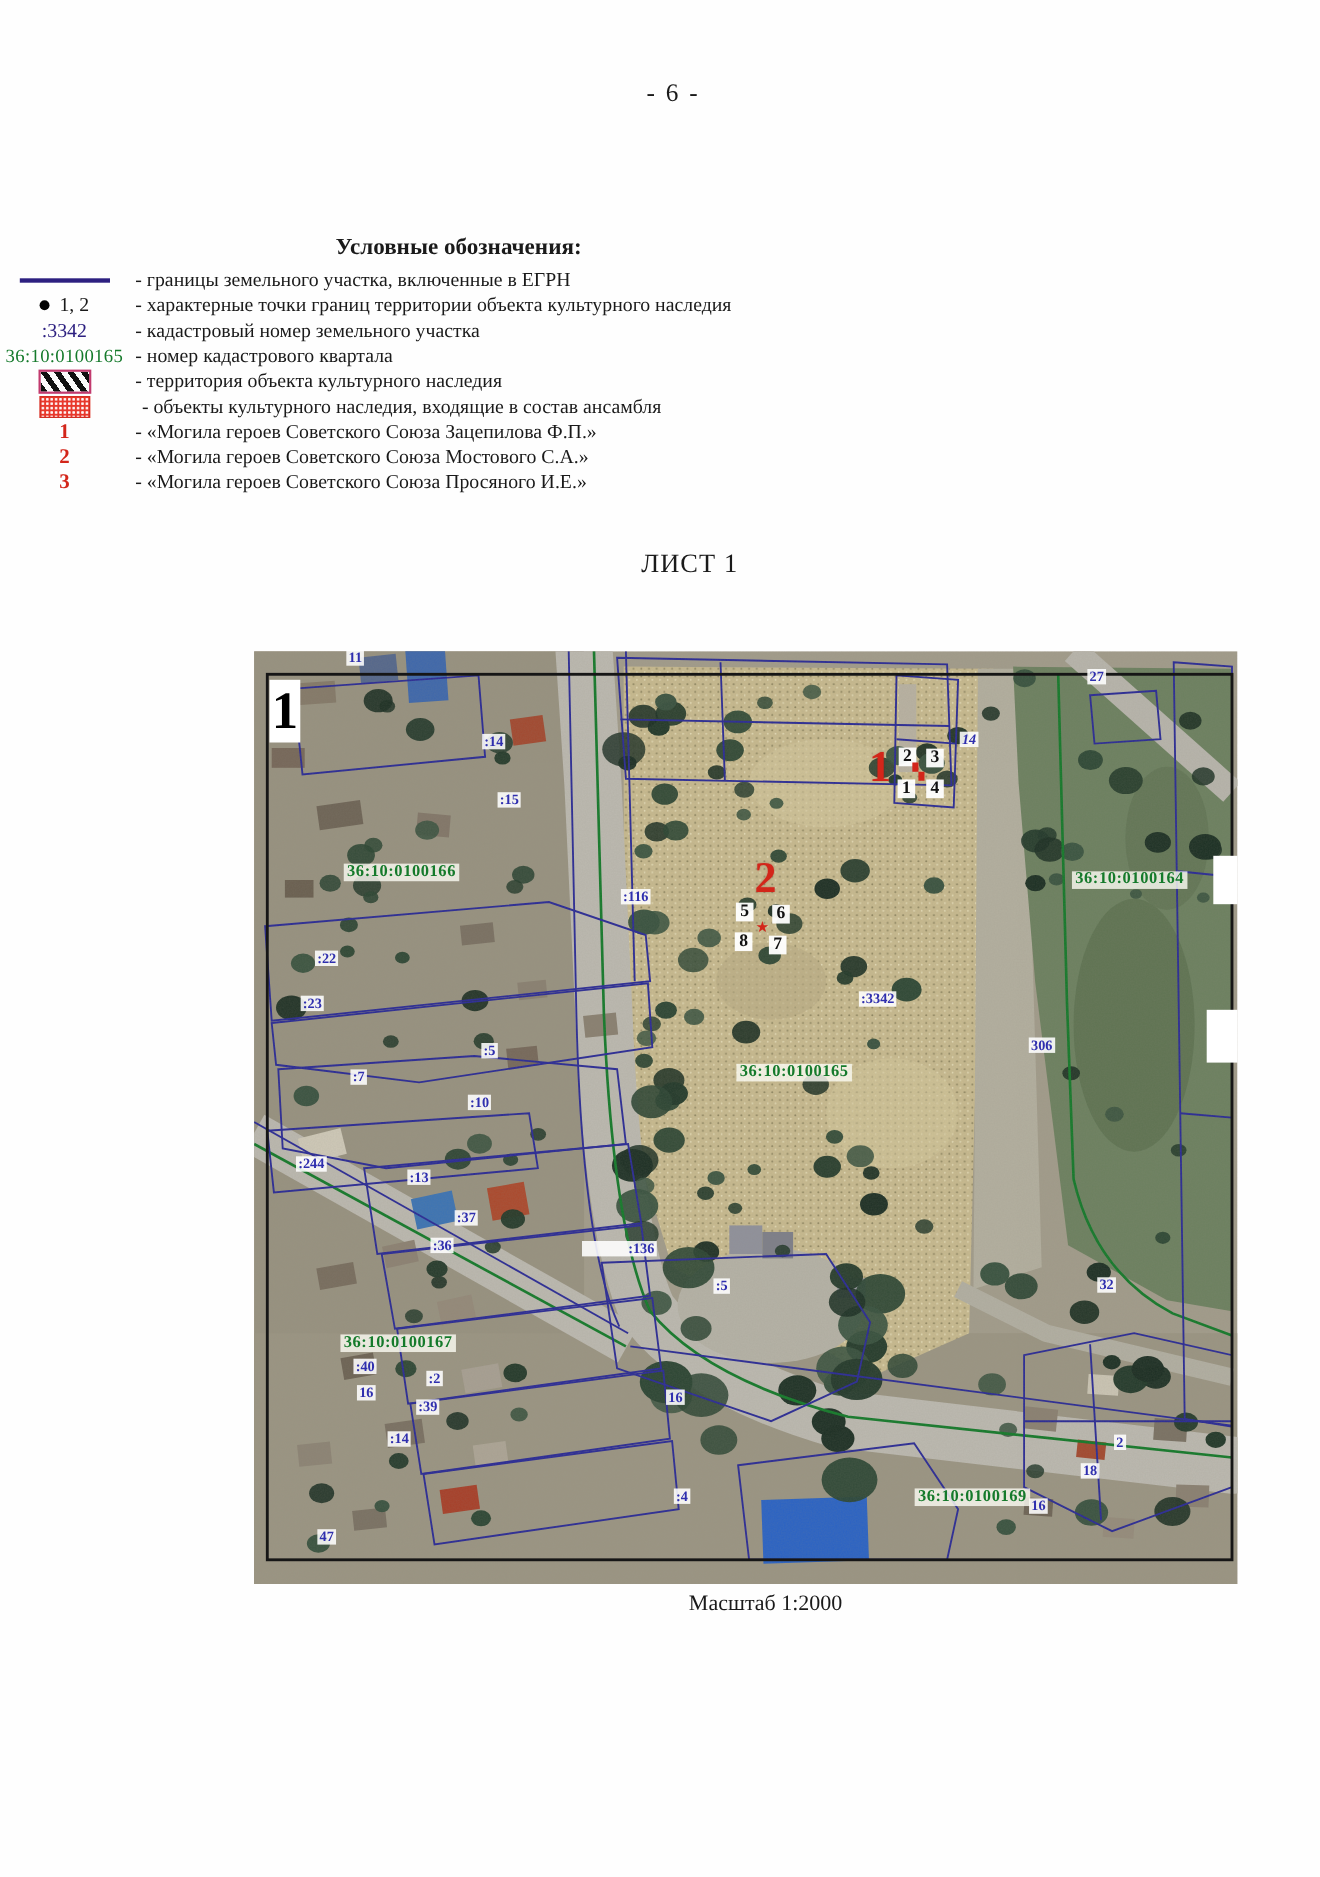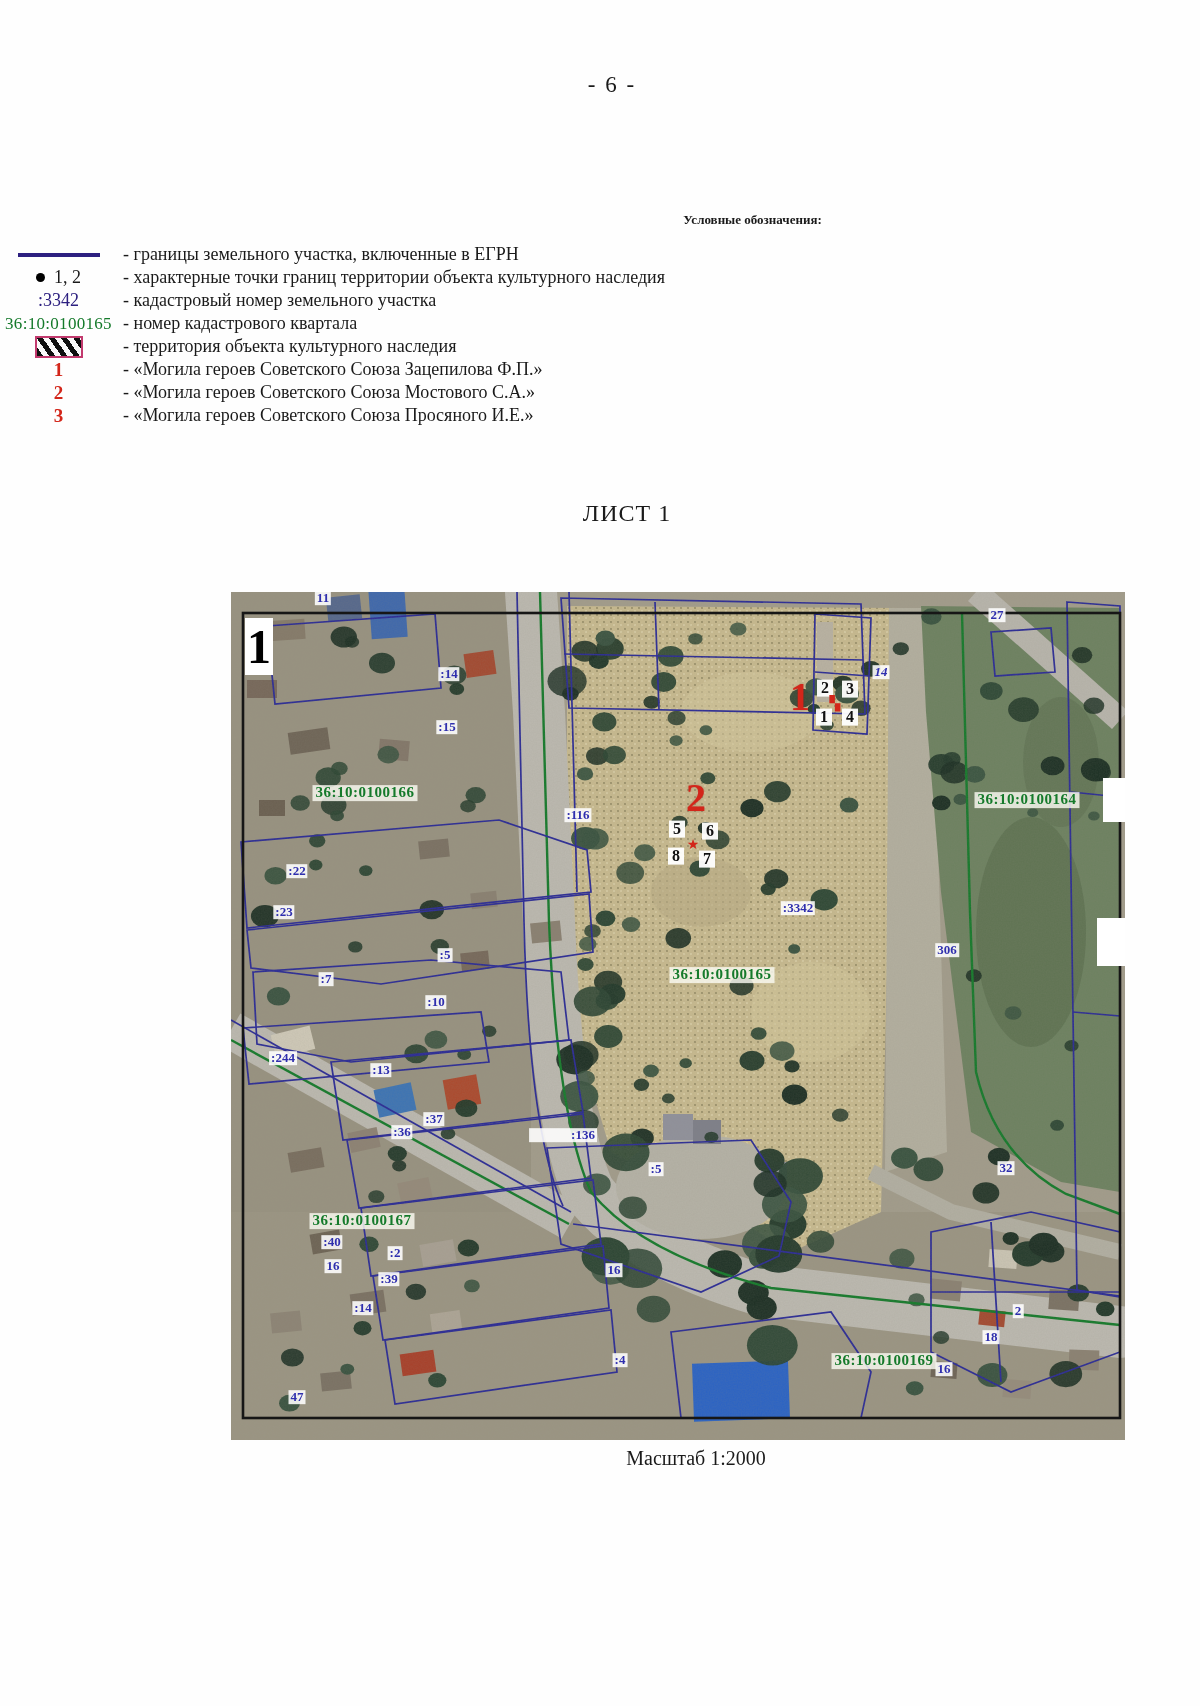--- a/index.html
+++ b/index.html
@@ -5,21 +5,21 @@
   html,body{margin:0;padding:0;}
   body{width:1200px;height:1706px;position:relative;background:#ffffff;
        font-family:"Liberation Serif",serif;color:#1a1a1a;overflow:hidden;}
   .page{position:absolute;inset:0;background:#fefefe;}
 
   .page-number{position:absolute;top:72px;left:0;right:0;text-align:center;
        transform:translateX(12px);font-size:23px;letter-spacing:2px;}
 
   
   .legend{position:absolute;left:0;top:212px;width:1200px;}
-  .legend-title{margin-left:305px;font-size:13px;font-weight:bold;height:31px;text-align:center;}
+  .legend-title{margin-left:305px;font-size:21px;font-weight:bold;height:31px;}
   .lrow{display:flex;align-items:center;height:23px;font-size:18px;line-height:1.05;}
   .lsym{width:117px;flex:0 0 117px;display:flex;align-items:center;justify-content:center;}
   .ltext{margin-left:6px;white-space:nowrap;}
   .line{display:inline-block;width:82px;}
   .line.navy{height:4px;background:#2d2080;}
   .line.pink{height:5px;background:#ee3a6e;}
   .pt-dot{display:inline-block;width:9px;height:9px;border-radius:50%;background:#000;margin-right:9px;}
   .pt-text{font-size:18px;}
   .cad-num{color:#2d2080;font-size:18px;}
   .qtr-num{color:#157a2b;font-size:17px;letter-spacing:.3px;}
@@ -89,20 +89,26 @@
       <div class="lsym">
           <span class="qtr-num">36:10:0100165</span>
         </div>
       <div class="ltext">- номер кадастрового квартала</div>
     </div>
     <div class="lrow">
       <div class="lsym">
           <span class="swatch hatch"></span>
         </div>
       <div class="ltext">- территория объекта культурного наследия</div>
+    </div>
+    <div class="lrow">
+      <div class="lsym">
+          <span class="swatch dots"></span>
+        </div>
+      <div class="ltext" style="margin-left:12px;">- объекты культурного наследия, входящие в состав ансамбля</div>
     </div>
     <div class="lrow">
       <div class="lsym">
           <span class="red-num">1</span>
         </div>
       <div class="ltext">- «Могила героев Советского Союза Зацепилова Ф.П.»</div>
     </div>
     <div class="lrow">
       <div class="lsym">
           <span class="red-num">2</span>
@@ -406,30 +412,30 @@
 
       <rect x="12" y="21" width="877" height="805" fill="none" stroke="#161616" stroke-width="2.6"></rect>
 
       <rect x="872" y="186" width="24" height="44" fill="#ffffff"></rect>
       <rect x="866" y="326" width="30" height="48" fill="#ffffff"></rect>
     </svg>
 
     <div class="map-layer" id="map-labels">
         <span class="map-label ml-parcel" style="left: 92px; top: 6px;">11</span>
         <span class="map-label ml-parcel" style="left: 218px; top: 82px;">:14</span>
-        <span class="map-label ml-parcel" style="left: 216px; top: 135px;">:15</span>
+        <span class="map-label ml-parcel" style="left: 232px; top: 135px;">:15</span>
         <span class="map-label ml-parcel" style="left: 650px; top: 80px; font-style: italic;">14</span>
         <span class="map-label ml-parcel" style="left: 66px; top: 279px;">:22</span>
         <span class="map-label ml-parcel" style="left: 53px; top: 320px;">:23</span>
         <span class="map-label ml-parcel" style="left: 95px; top: 387px;">:7</span>
         <span class="map-label ml-parcel" style="left: 214px; top: 363px;">:5</span>
         <span class="map-label ml-parcel" style="left: 205px; top: 410px;">:10</span>
         <span class="map-label ml-parcel" style="left: 52px; top: 466px;">:244</span>
         <span class="map-label ml-parcel" style="left: 150px; top: 478px;">:13</span>
-        <span class="map-label ml-parcel" style="left: 203px; top: 515px; margin-top: 12px;">:37</span>
+        <span class="map-label ml-parcel" style="left: 193px; top: 515px;">:37</span>
         <span class="map-label ml-parcel" style="left: 171px; top: 540px;">:36</span>
         <span class="map-label ml-parcel" style="left: 164px; top: 661px;">:2</span>
         <span class="map-label ml-parcel" style="left: 158px; top: 687px;">:39</span>
         <span class="map-label ml-parcel" style="left: 132px; top: 716px;">:14</span>
         <span class="map-label ml-parcel" style="left: 101px; top: 650px;">:40</span>
         <span class="map-label ml-parcel" style="left: 102px; top: 674px;">16</span>
         <span class="map-label ml-parcel" style="left: 66px; top: 805px;">47</span>
         <span class="map-label ml-parcel" style="left: 347px; top: 223px;">:116</span>
         <span class="map-label ml-parcel" style="left: 332px; top: 543px; padding-left: 42px;">:136</span>
         <span class="map-label ml-parcel" style="left: 425px; top: 577px;">:5</span>

